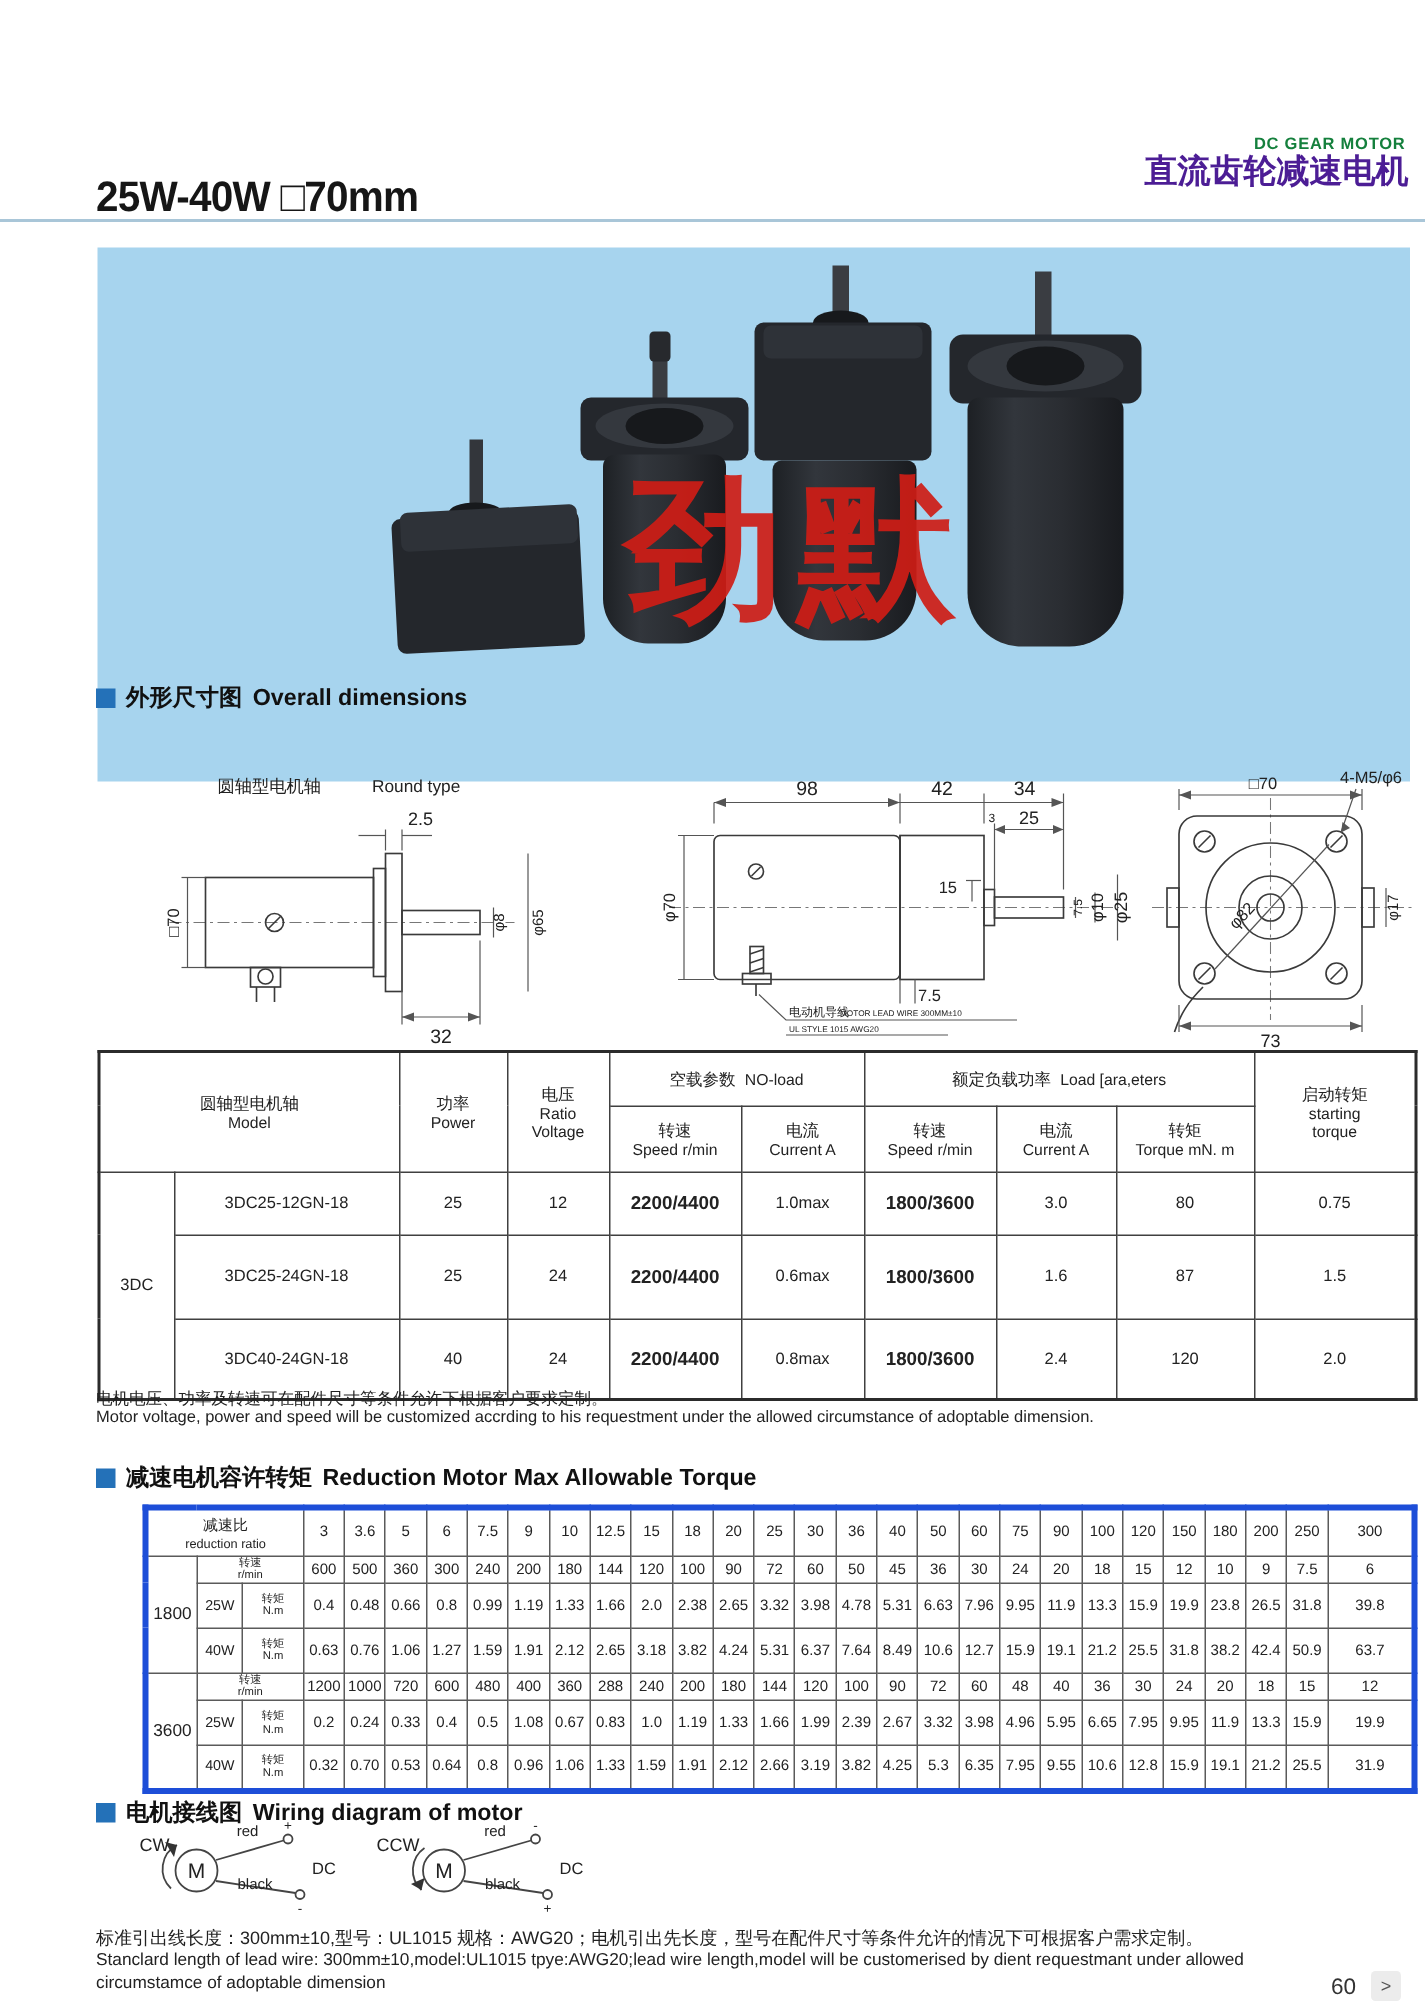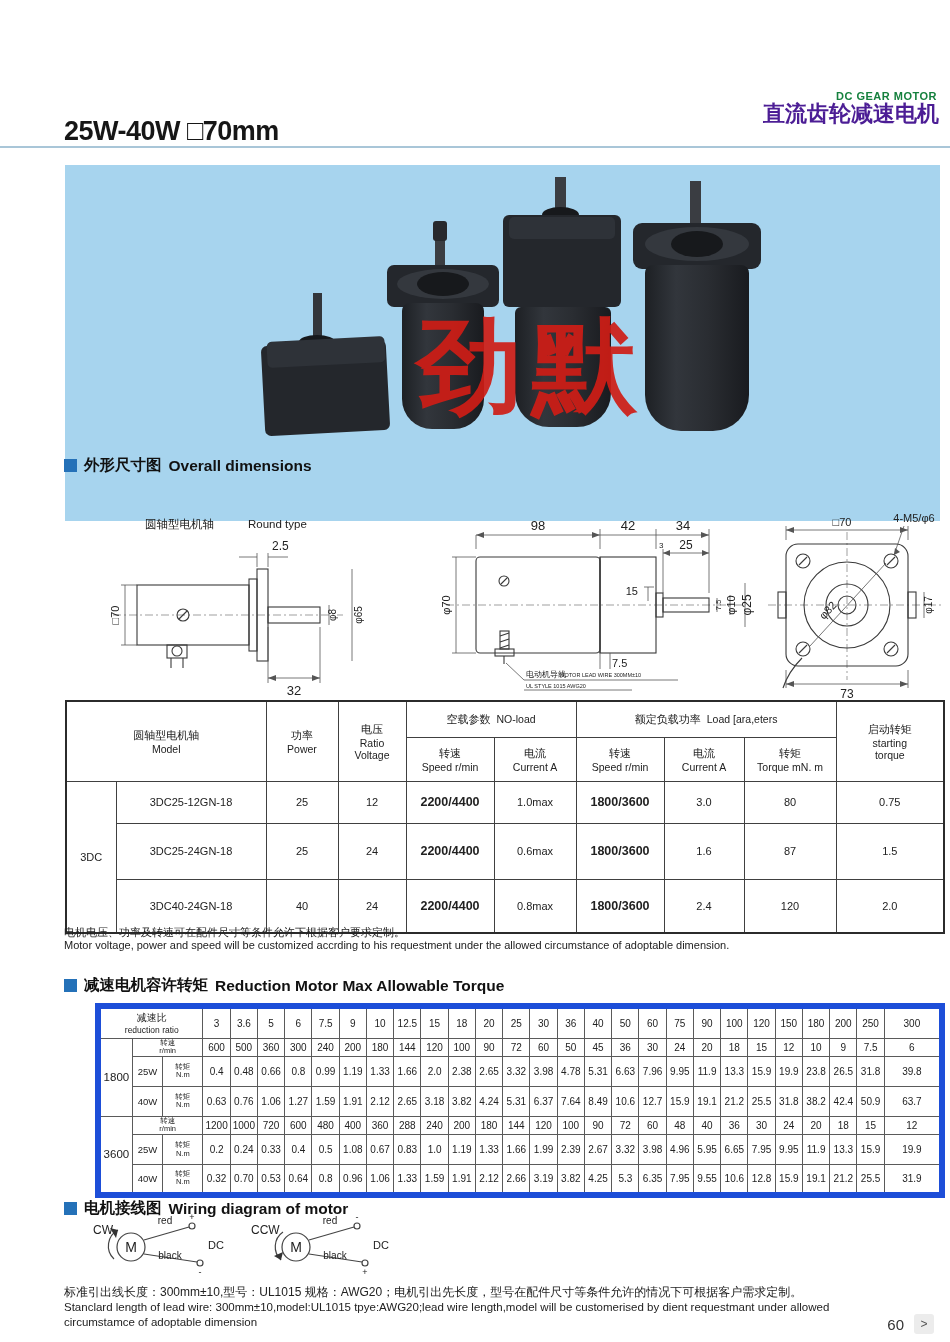--- a/index.html
+++ b/index.html
@@ -54,21 +54,21 @@
   table.spec tbody tr:nth-child(1){height:42px;}
   table.spec tbody tr:nth-child(2){height:56px;}
   table.spec tbody tr:nth-child(3){height:54px;}
   table.spec .big{font-size:12.5px;font-weight:bold;}
 
   .note1{left:64px;top:925px;font-size:11px;color:#222;}
   .note2{left:64px;top:939px;font-size:11px;color:#222;}
 
   
   .torque-wrap{left:95px;top:1003px;width:850px;}
-  table.torque{width:100%;border-collapse:collapse;table-layout:fixed;border:6px solid #1d4ed8;}
+  table.torque{width:100%;border-collapse:collapse;table-layout:fixed;border:4px solid #1d4ed8;}
   table.torque th,table.torque td{border:1px solid #5a5a5a;text-align:center;vertical-align:middle;
       font-size:10px;font-weight:normal;color:#222;padding:0;}
   table.torque .r-head{height:32px;}
   table.torque .r-speed{height:18px;}
   table.torque .r-torque{height:30px;}
   table.torque .grp{font-size:11.5px;}
   table.torque .wlab{font-size:9.5px;}
   table.torque .sm{font-size:7.5px;line-height:1.15;}
   table.torque .sm2{font-size:8.5px;line-height:1.2;}
 

